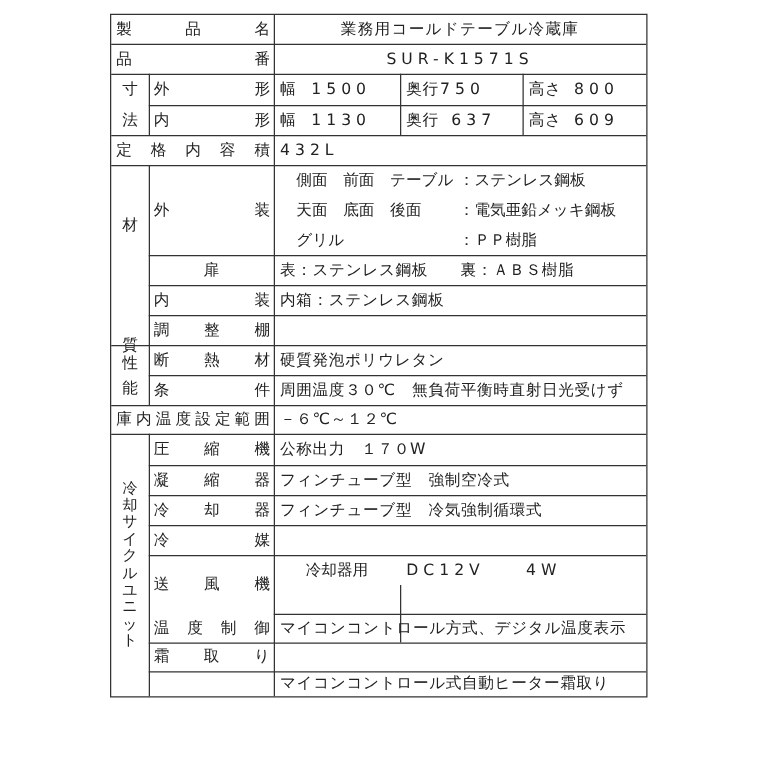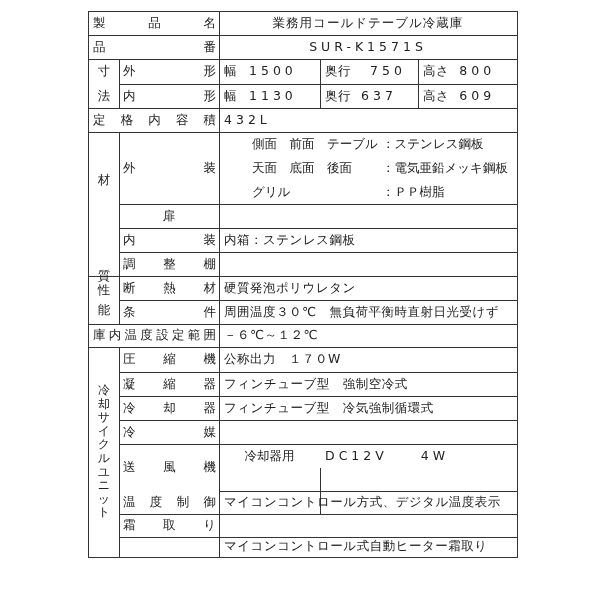--- a/index.html
+++ b/index.html
@@ -73,21 +73,21 @@
   <div class="cell lbl" style="left:30px;top:47px;width:100px;height:25px">
     <span>外</span>
     <span>形</span>
   </div>
   <div class="cell val" style="left:130px;top:47px;width:101px;height:25px">
     <span>幅</span>
     <span class="num" style="margin-left:12px">1500</span>
   </div>
   <div class="cell val" style="left:231px;top:47px;width:98px;height:25px">
     <span>奥行</span>
-    <span class="num" style="margin-left:19px">750</span>
+    <span class="num" style="margin-left:1px">750</span>
   </div>
   <div class="cell val" style="left:329px;top:47px;width:99px;height:25px">
     <span>高さ</span>
     <span class="num" style="margin-left:10px">800</span>
   </div>
 
   <div class="cell lbl" style="left:30px;top:72px;width:100px;height:24px">
     <span>内</span>
     <span>形</span>
   </div>
@@ -114,27 +114,28 @@
   <div class="cell val num" style="left:130px;top:96px;width:298px;height:24px">432L</div>
 
   <div class="cell vert" style="left:0;top:120px;width:30px;height:192px;justify-content:space-around">
     <span>材</span>
     <span>質</span>
   </div>
   <div class="cell lbl" style="left:30px;top:120px;width:100px;height:72px">
     <span>外</span>
     <span>装</span>
   </div>
-  <div class="cell ml" style="left:143px;top:120px;width:298px;height:72px;padding-left:20px">
+  <div class="cell ml" style="left:128px;top:120px;width:298px;height:72px;padding-left:20px">
     <div><span style="display:inline-block;width:130px">側面　前面　テーブル</span><span>：ステンレス鋼板</span></div>
     <div><span style="display:inline-block;width:130px">天面　底面　後面</span><span>：電気亜鉛メッキ鋼板</span></div>
     <div><span style="display:inline-block;width:130px">グリル</span><span>：ＰＰ樹脂</span></div>
   </div>
 
   <div class="cell center" style="left:30px;top:192px;width:100px;height:24px">扉</div>
+  <div class="cell val" style="left:130px;top:192px;width:298px;height:24px">表：ステンレス鋼板　　裏：ＡＢＳ樹脂</div>
 
   <div class="cell lbl" style="left:30px;top:216px;width:100px;height:24px">
     <span>内</span>
     <span>装</span>
   </div>
   <div class="cell val" style="left:130px;top:216px;width:298px;height:24px">内箱：ステンレス鋼板</div>
 
   <div class="cell lbl" style="left:30px;top:240px;width:100px;height:24px">
     <span>調</span>
     <span>整</span>

